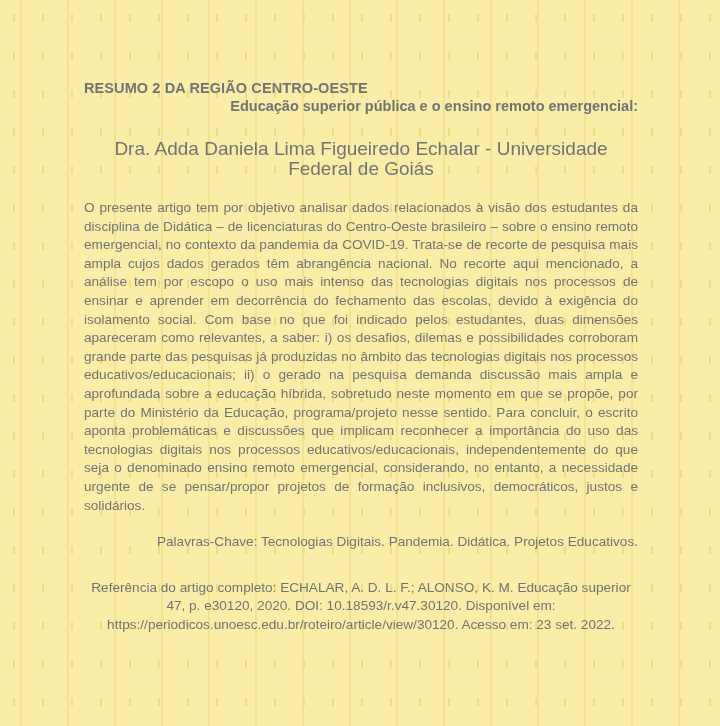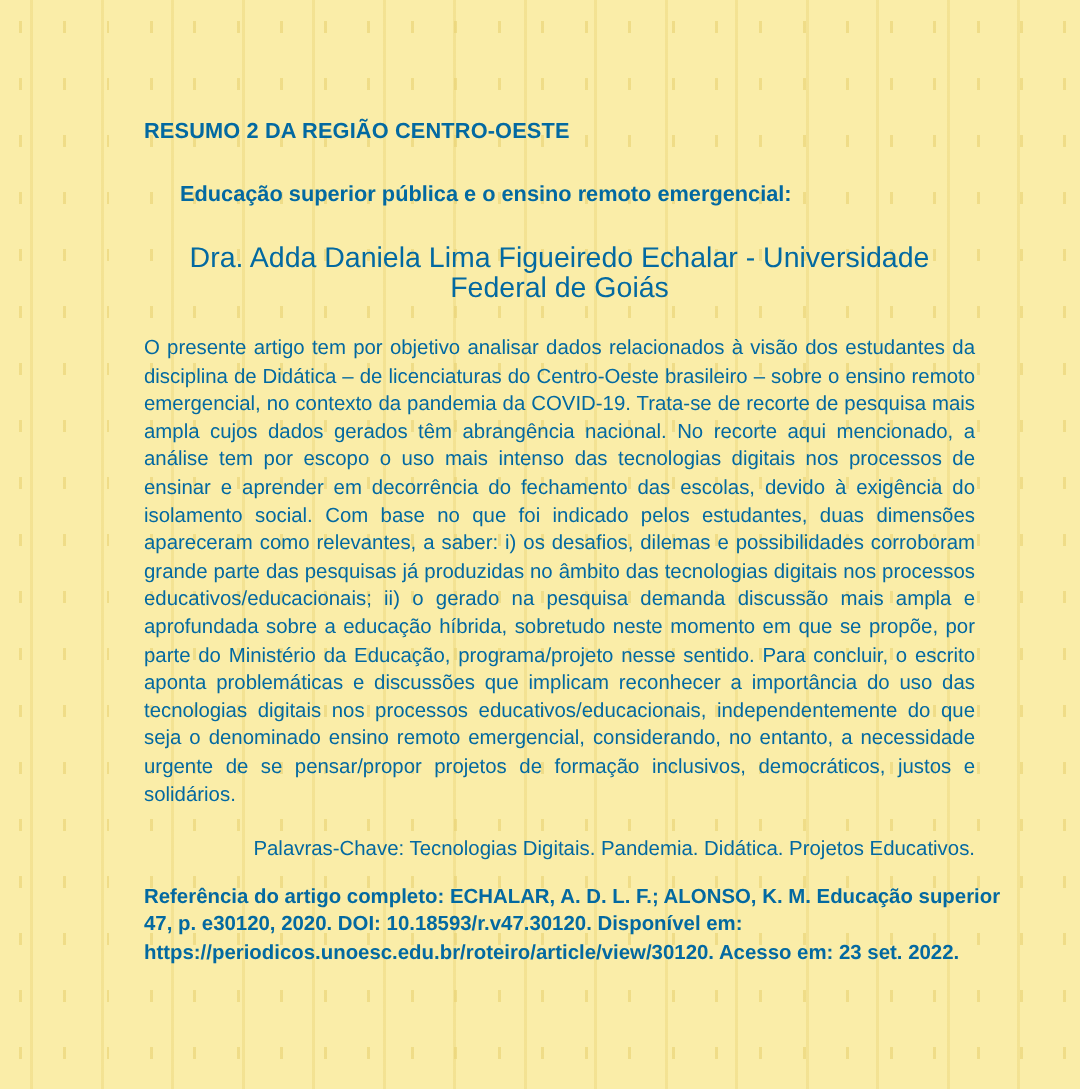--- a/index.html
+++ b/index.html
@@ -63,41 +63,40 @@
         rgba(250, 237, 168, 0) 14px,
         rgba(250, 237, 168, 0) 22px,
         rgba(250, 237, 168, 1) 22px,
         rgba(250, 237, 168, 1) 38px
       );
     pointer-events: none;
   }
 
   #content {
     position: absolute;
-    left: 96px;
+    left: 84px;
     top: 0;
     width: 554px;
-    color: #0369a1;
+    color: #737373;
     z-index: 2;
   }
 
   .section-label {
     font-size: 14.5px;
     font-weight: 700;
     letter-spacing: 0.1px;
     margin-top: 80px;
     text-align: left;
   }
 
   .doc-title {
     font-size: 14.5px;
     font-weight: 700;
-    text-align: left;
+    text-align: right;
     line-height: 21px;
-    margin-top: 24px;
     padding-left: 24px;
   }
 
   .authors {
     font-size: 19px;
     font-weight: 400;
     text-align: center;
     line-height: 20px;
     margin-top: 22px;
     padding-right: 0px;
@@ -115,24 +114,24 @@
   .keywords {
     font-size: 13.6px;
     font-weight: 400;
     text-align: right;
     line-height: 18.6px;
     margin-top: 18px;
   }
 
   .reference {
     font-size: 13.6px;
-    font-weight: 700;
-    text-align: left;
+    font-weight: 400;
+    text-align: center;
     line-height: 18.6px;
-    margin-top: 13px;
+    margin-top: 27px;
   }
 
   .reference .ref-line {
     display: block;
     white-space: nowrap;
   }
 </style>
 </head>
 <body>
 

